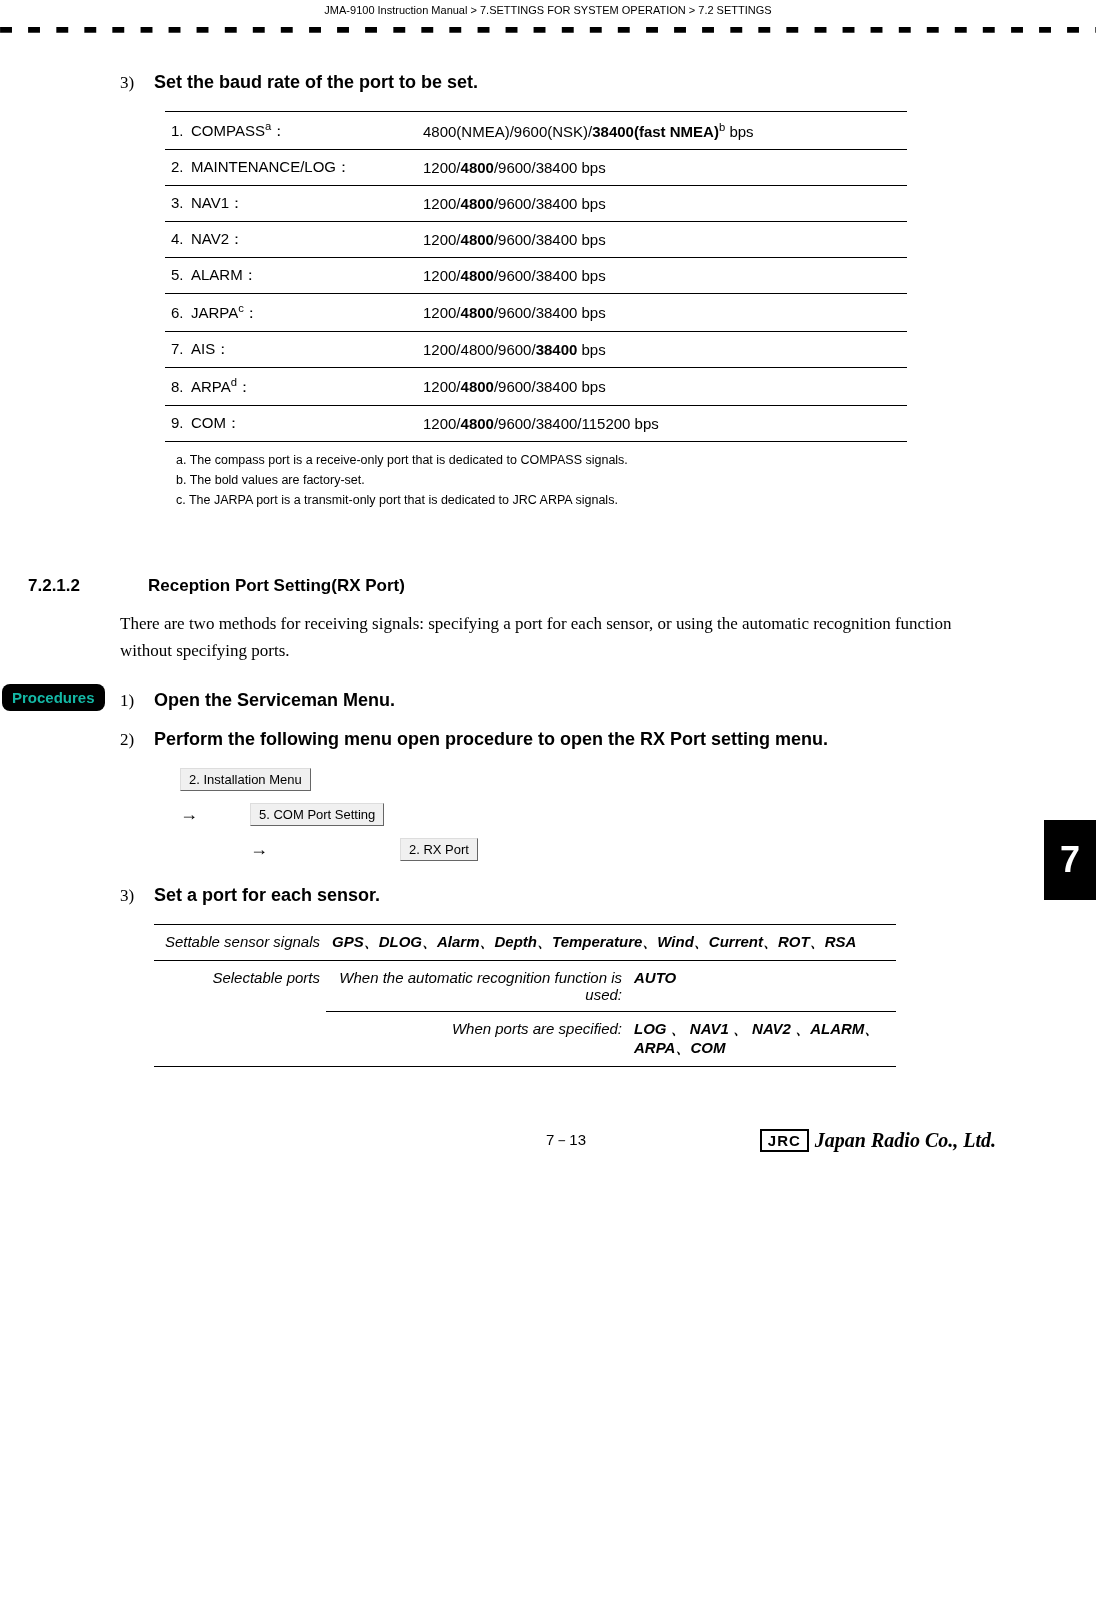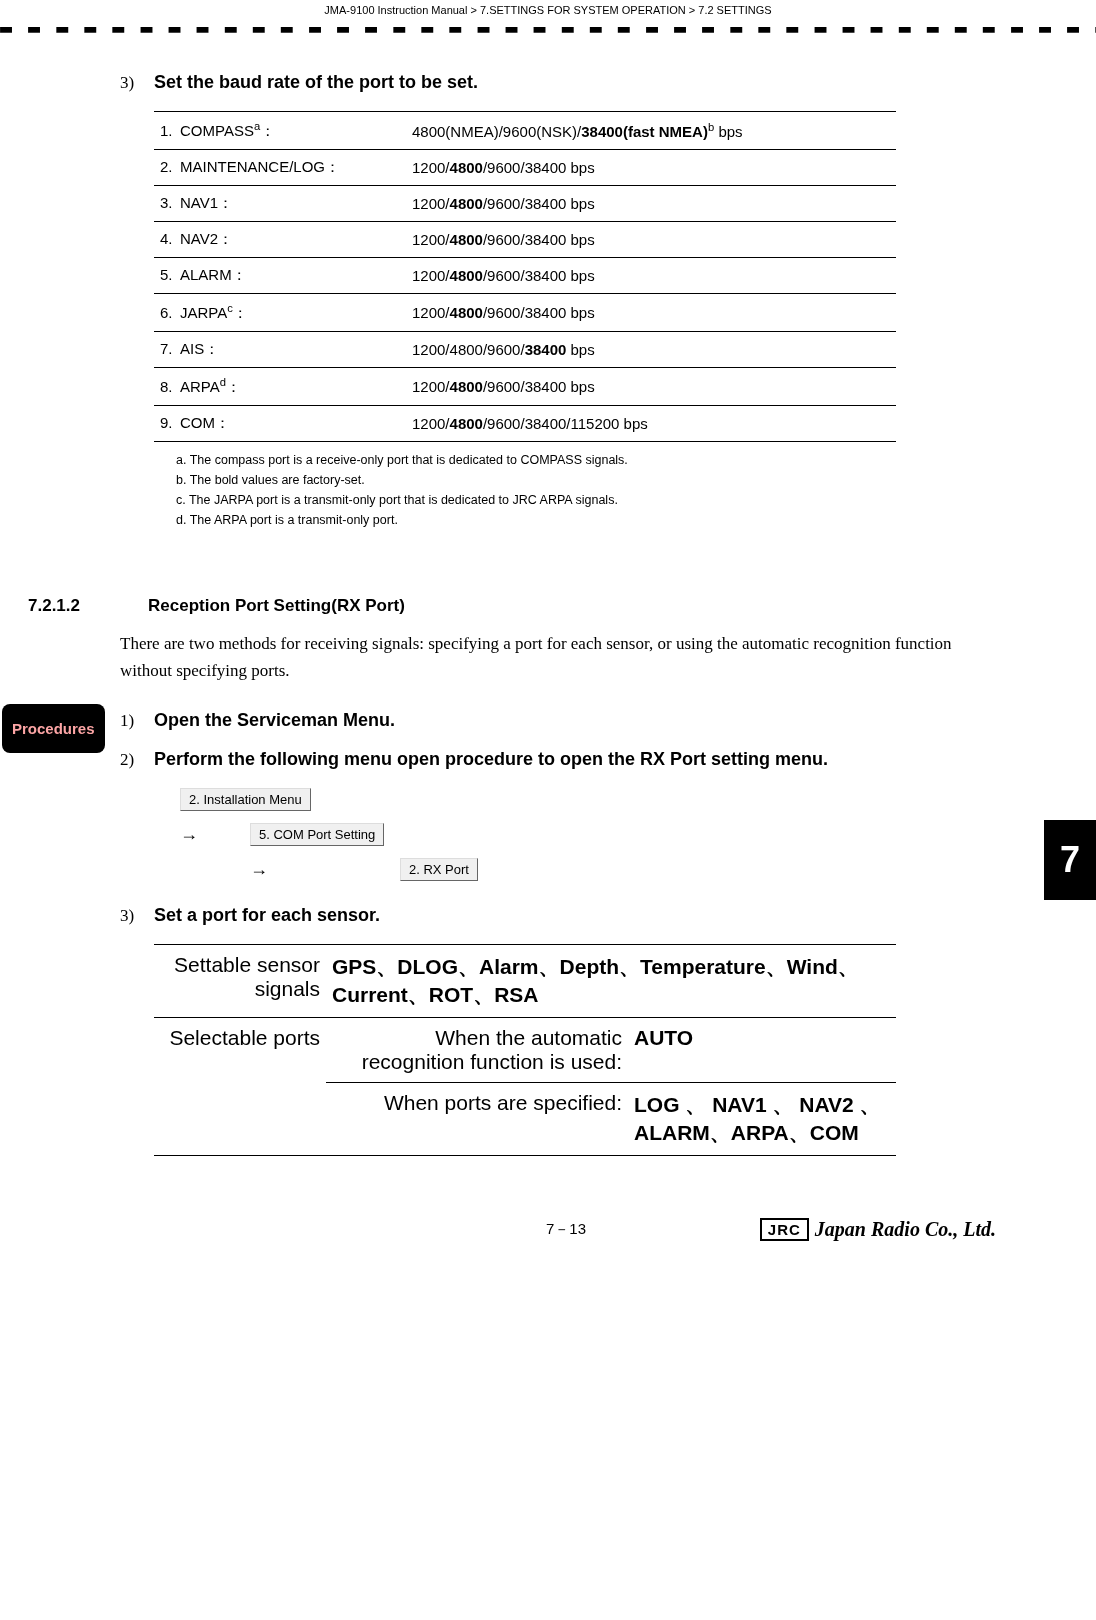--- a/index.html
+++ b/index.html
@@ -39,21 +39,21 @@
     width: 34px;
     font-size: 17px;
     font-family: "Times New Roman", serif;
   }
   .step-text {
     font-size: 18px;
     font-weight: bold;
   }
   table.baud {
     border-collapse: collapse;
-    margin-left: 34px;
+    margin-left: 45px;
     width: 742px;
     font-size: 15px;
   }
   table.baud td {
     border-top: 1px solid #000;
     border-bottom: 1px solid #000;
     padding: 8px 6px;
   }
   table.baud td.label {
     border-right: none;
@@ -88,25 +88,25 @@
   }
   .body-text {
     font-size: 17px;
     font-family: "Times New Roman", serif;
     line-height: 1.6;
     margin-bottom: 20px;
   }
   .procedures-badge {
     display: inline-block;
     background: #000;
-    color: #fca5a5;
+    color: #14b8a6;
     font-weight: bold;
     font-size: 15px;
     border-radius: 8px;
-    padding: 16px 10px;
+    padding: 5px 10px;
     margin-left: -118px;
     position: absolute;
   }
   .procedures-wrap { position: relative; height: 0; }
   .chapter-tab {
     position: absolute;
     right: 0;
     top: 820px;
     width: 52px;
     height: 80px;
@@ -145,21 +145,22 @@
     border: 1px solid #666;
     border-top-color: #ddd;
     border-left-color: #ddd;
     padding: 3px 8px;
     font-size: 13px;
   }
   table.sensor {
     border-collapse: collapse;
     margin-left: 34px;
     width: 742px;
-    font-size: 21px;
+    font-size: 15px;
+    font-style: italic;
   }
   table.sensor td {
     border-top: 1px solid #000;
     border-bottom: 1px solid #000;
     padding: 8px 6px;
     vertical-align: top;
   }
   table.sensor td.lab {
     width: 160px;
     text-align: right;
@@ -257,21 +258,20 @@
           <td class="label"><span style="display:inline-block;width:20px;">9.</span>COM：</td>
           <td class="val">1200/<b>4800</b>/9600/38400/115200 bps</td>
         </tr>
       </tbody>
   </table>
 
   <div class="notes">
     <div>a.  The compass port is a receive-only port that is dedicated to COMPASS signals.</div>
     <div>b.  The bold values are factory-set.</div>
     <div>c.  The JARPA port is a transmit-only port that is dedicated to JRC ARPA signals.</div>
-    <div>d.  The ARPA port is a transmit-only port.</div>
   </div>
 
   <div class="section-row">
     <div class="section-number">7.2.1.2</div>
     <div class="section-label">Reception Port Setting(RX Port)</div>
   </div>
 
   <div class="body-text">There are two methods for receiving signals: specifying a port for each sensor, or using the automatic recognition function without specifying ports.</div>
 
   <div class="procedures-wrap">

